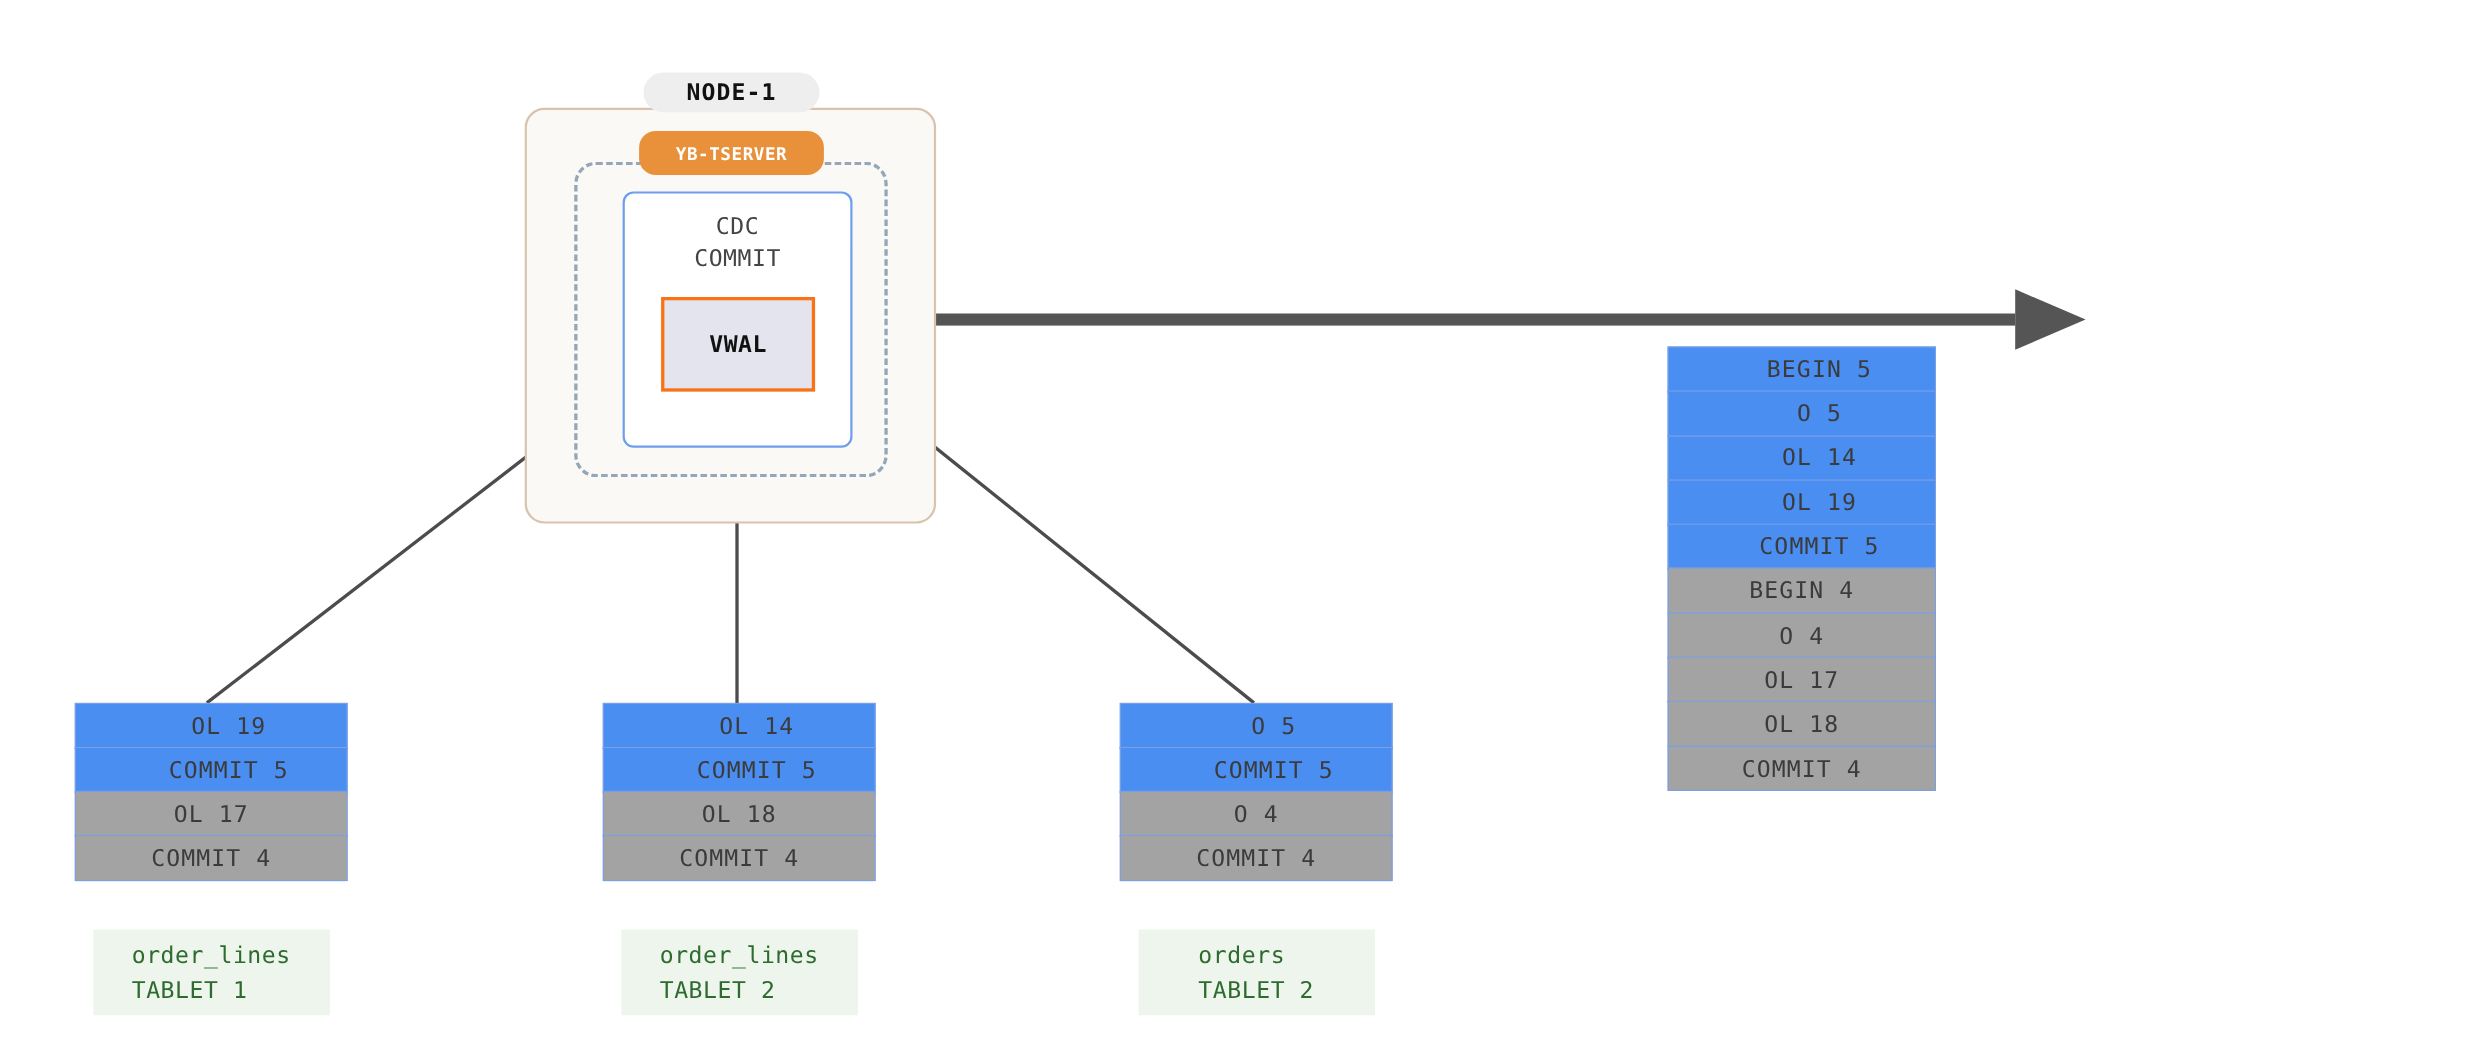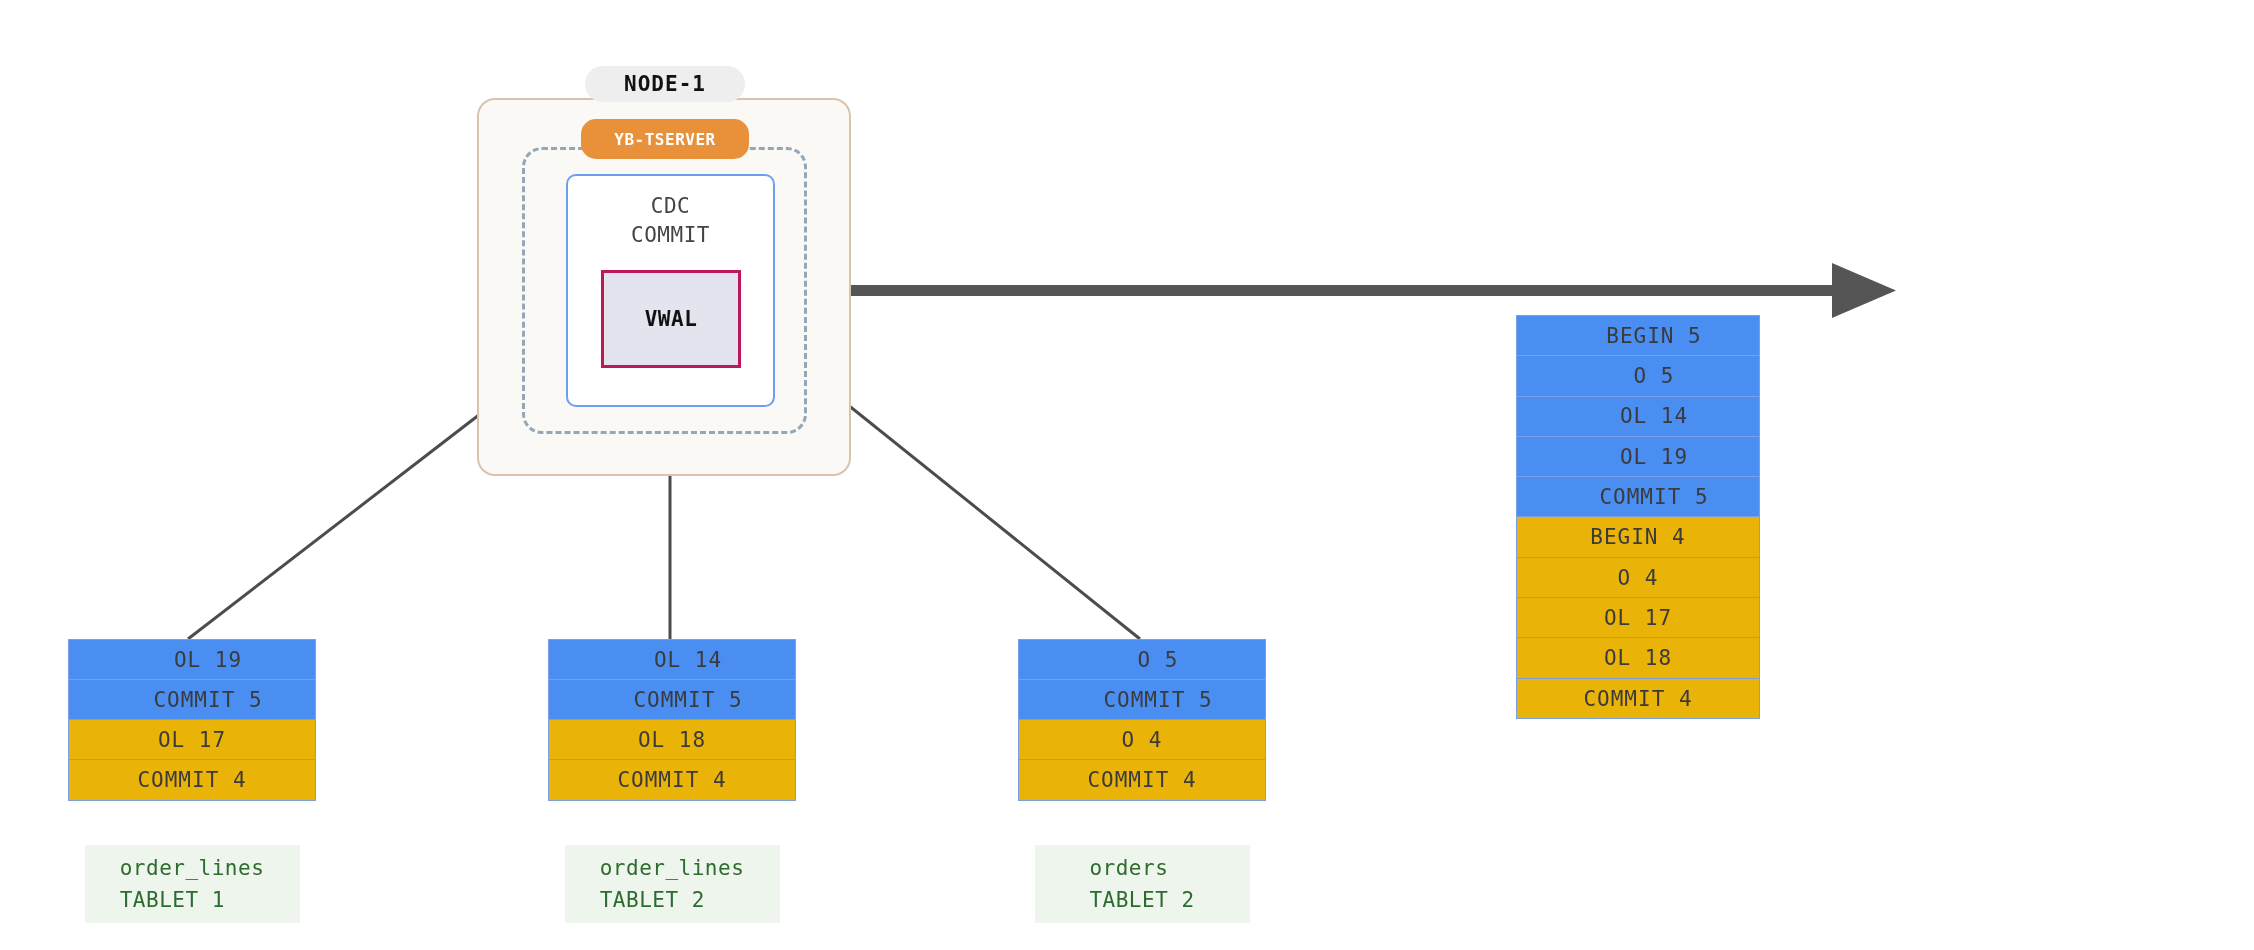--- a/index.html
+++ b/index.html
@@ -95,23 +95,23 @@
     line-height: 29px;
     color: #444444;
     letter-spacing: 0.5px;
     white-space: pre-line;
   }
 
   
   .vwal-box {
     position: absolute;
     left: 601px; top: 235px;
-    width: 140px; height: 98px;
+    width: 140px; height: 86px;
     background: #e4e4ef;
-    border: 3px solid #be185d;
+    border: 3px solid #f97316;
     display: flex;
     align-items: center;
     justify-content: center;
     box-sizing: border-box;
     font-size: 21px;
     font-weight: bold;
     color: #111111;
     letter-spacing: 0.5px;
   }
 
@@ -142,21 +142,21 @@
     border: 1.5px solid #7b9fe6;
     display: flex;
     align-items: center;
     justify-content: center;
     font-size: 21px;
     color: #3b3b3b;
     letter-spacing: 1px;
     white-space: nowrap;
   }
   .rec.blue  { background: #4a8ef2; padding-left: 32px; }
-  .rec.green { background: #eab308; }
+  .rec.green { background: #a3a3a3; }
 
   
   .tablet-label {
     position: absolute;
     background: #edf5ed;
     display: flex;
     flex-direction: column;
     align-items: center;
     justify-content: center;
     font-size: 21px;

